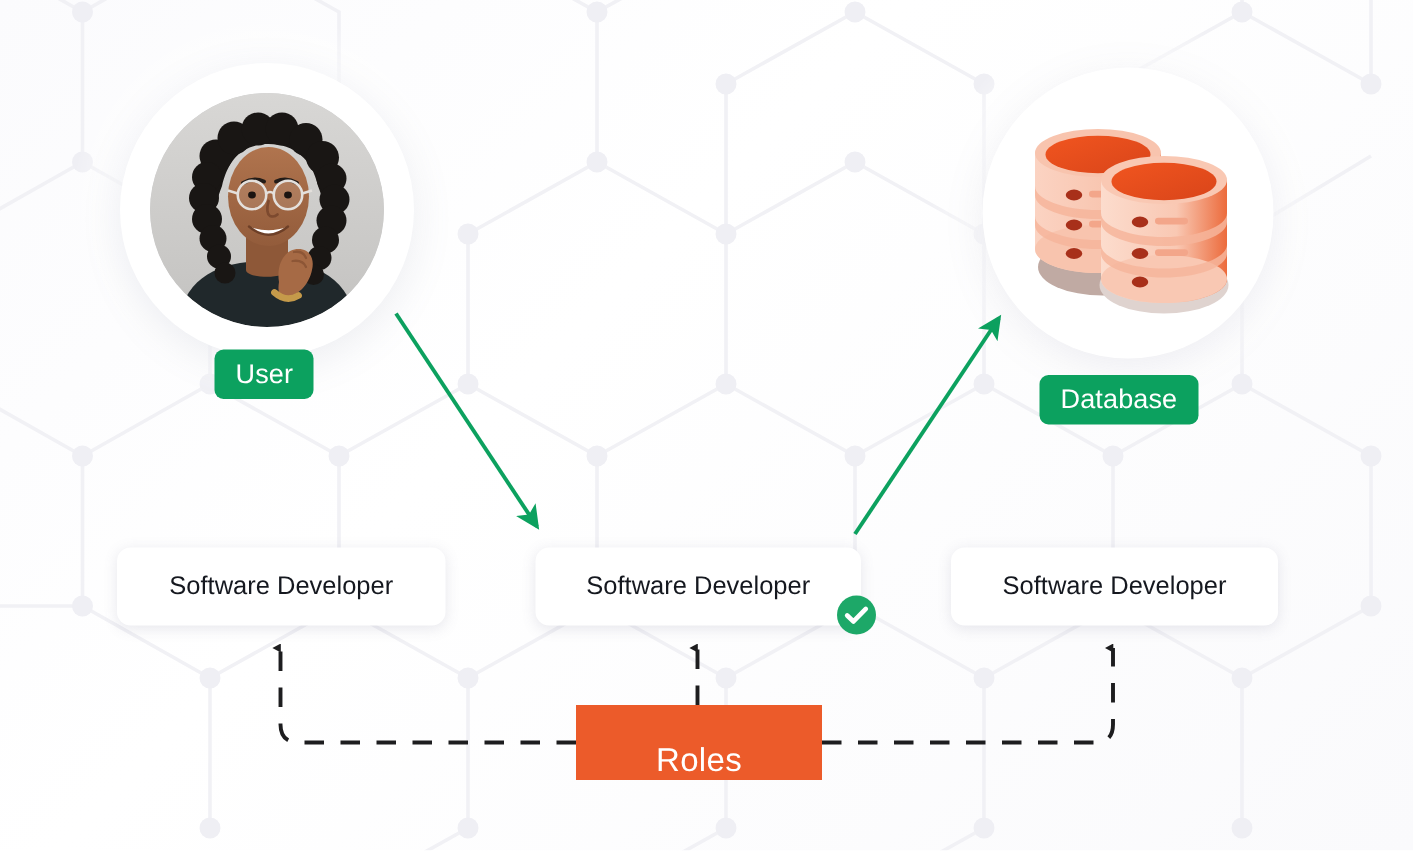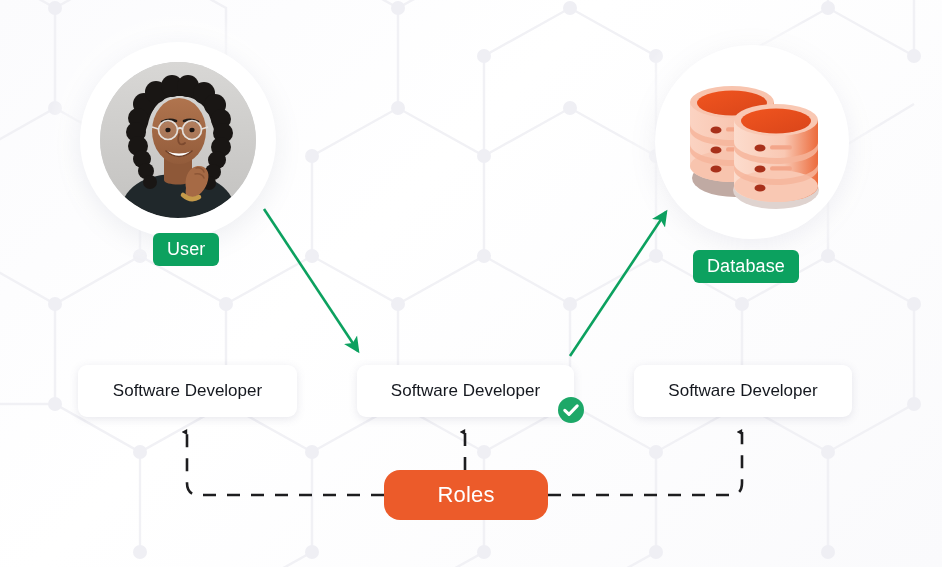--- a/index.html
+++ b/index.html
@@ -91,21 +91,21 @@
     display: flex;
     align-items: center;
     justify-content: center;
     color: #ffffff;
     font-size: 18px;
     letter-spacing: 0.1px;
     padding: 0 14px;
     box-sizing: border-box;
     white-space: nowrap;
   }
-  #pill-user  { left: 153px; top: 233px; }
+  #pill-user  { left: 143px; top: 233px; }
   #pill-db    { left: 693px; top: 250px; }
 
   
   .role-card {
     position: absolute;
     height: 52px;
     background: #ffffff;
     border-radius: 9px;
     box-shadow: 0 2px 9px rgba(110,115,145,0.16);
     display: flex;
@@ -128,23 +128,23 @@
     display: flex;
     align-items: center;
     justify-content: center;
   }
 
   
   #roles-button {
     position: absolute;
     left: 384px; top: 470px;
     width: 164px; height: 50px;
-    border-radius: 16px;
+    border-radius: 0;
     display: flex;
-    align-items: center;
+    align-items: flex-end;
     justify-content: center;
     color: #ffffff;
     font-size: 22px;
     letter-spacing: 0.2px;
   }
 
   
   #connectors-green, #connectors-dashed {
     position: absolute;
     inset: 0;

